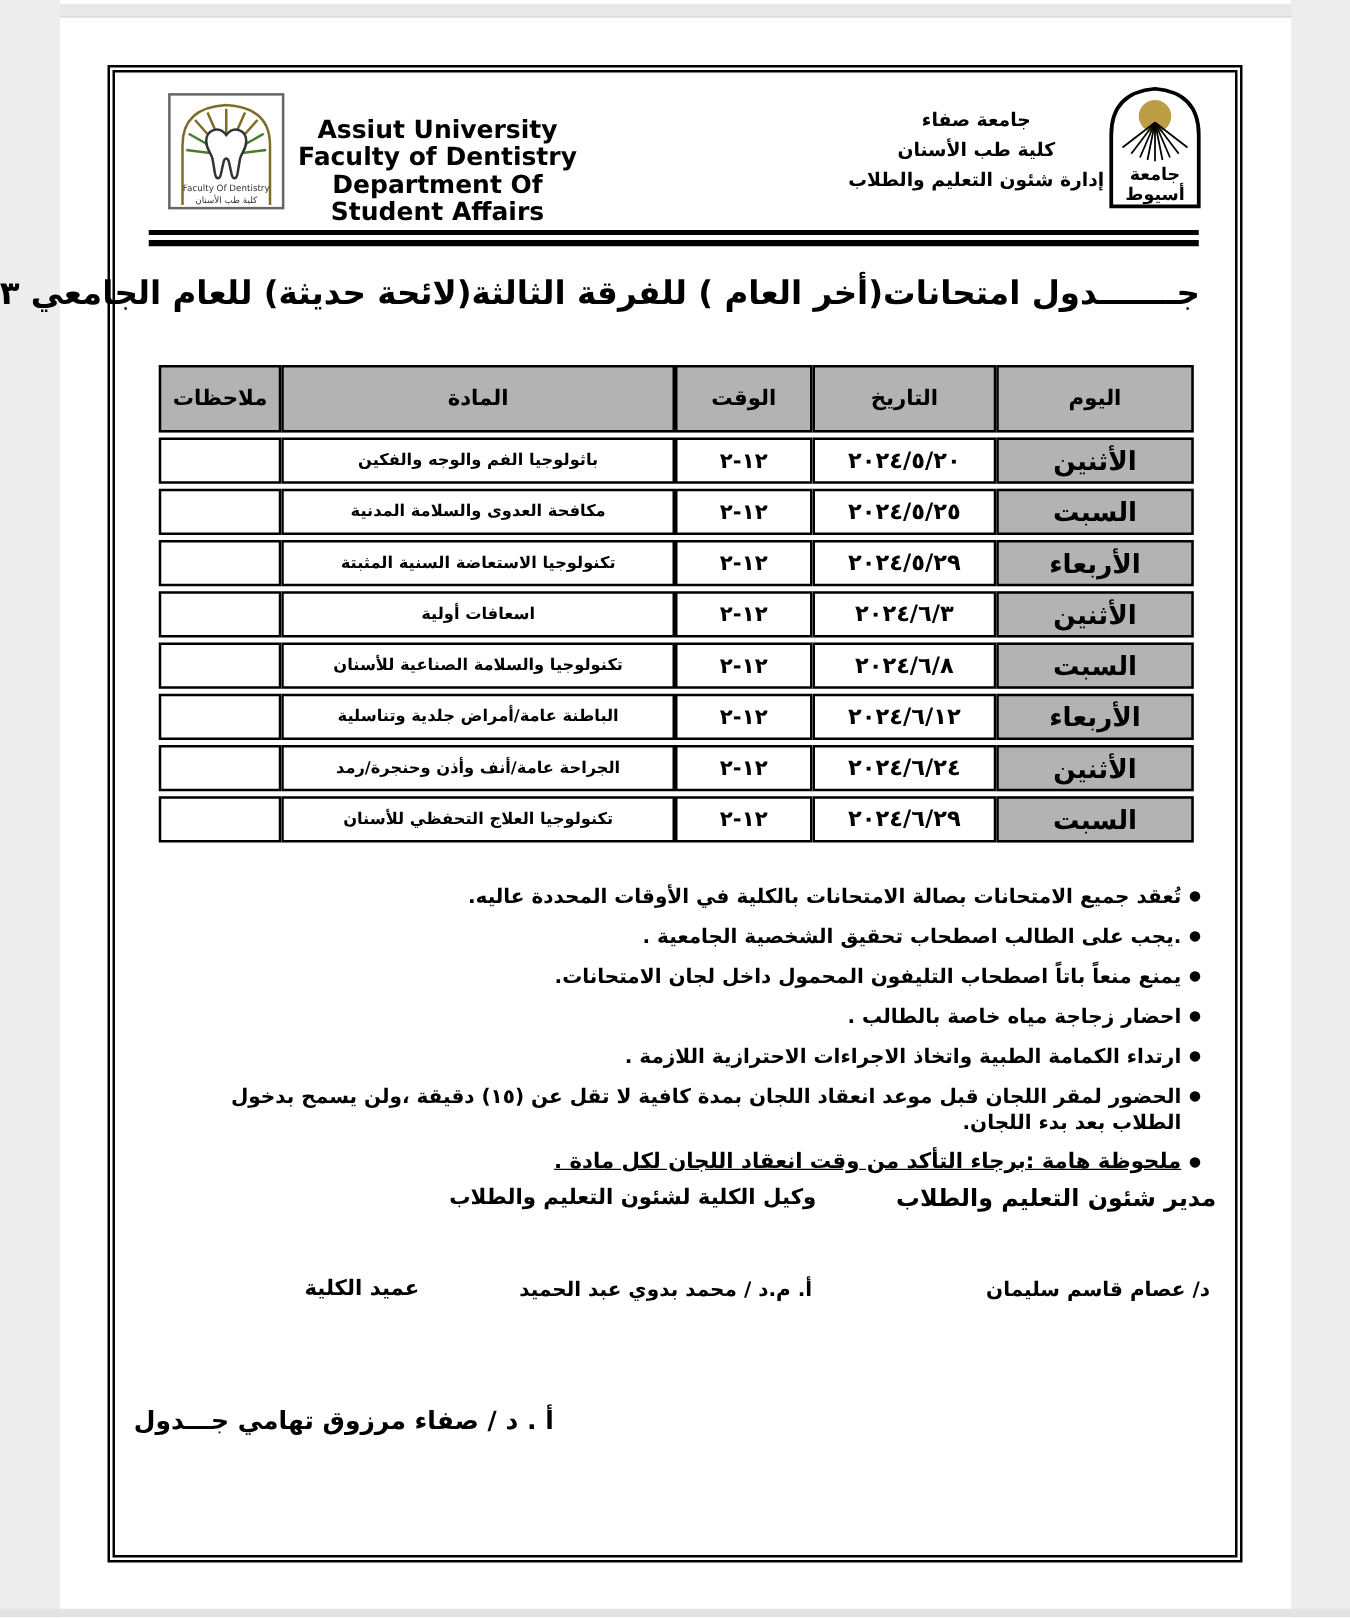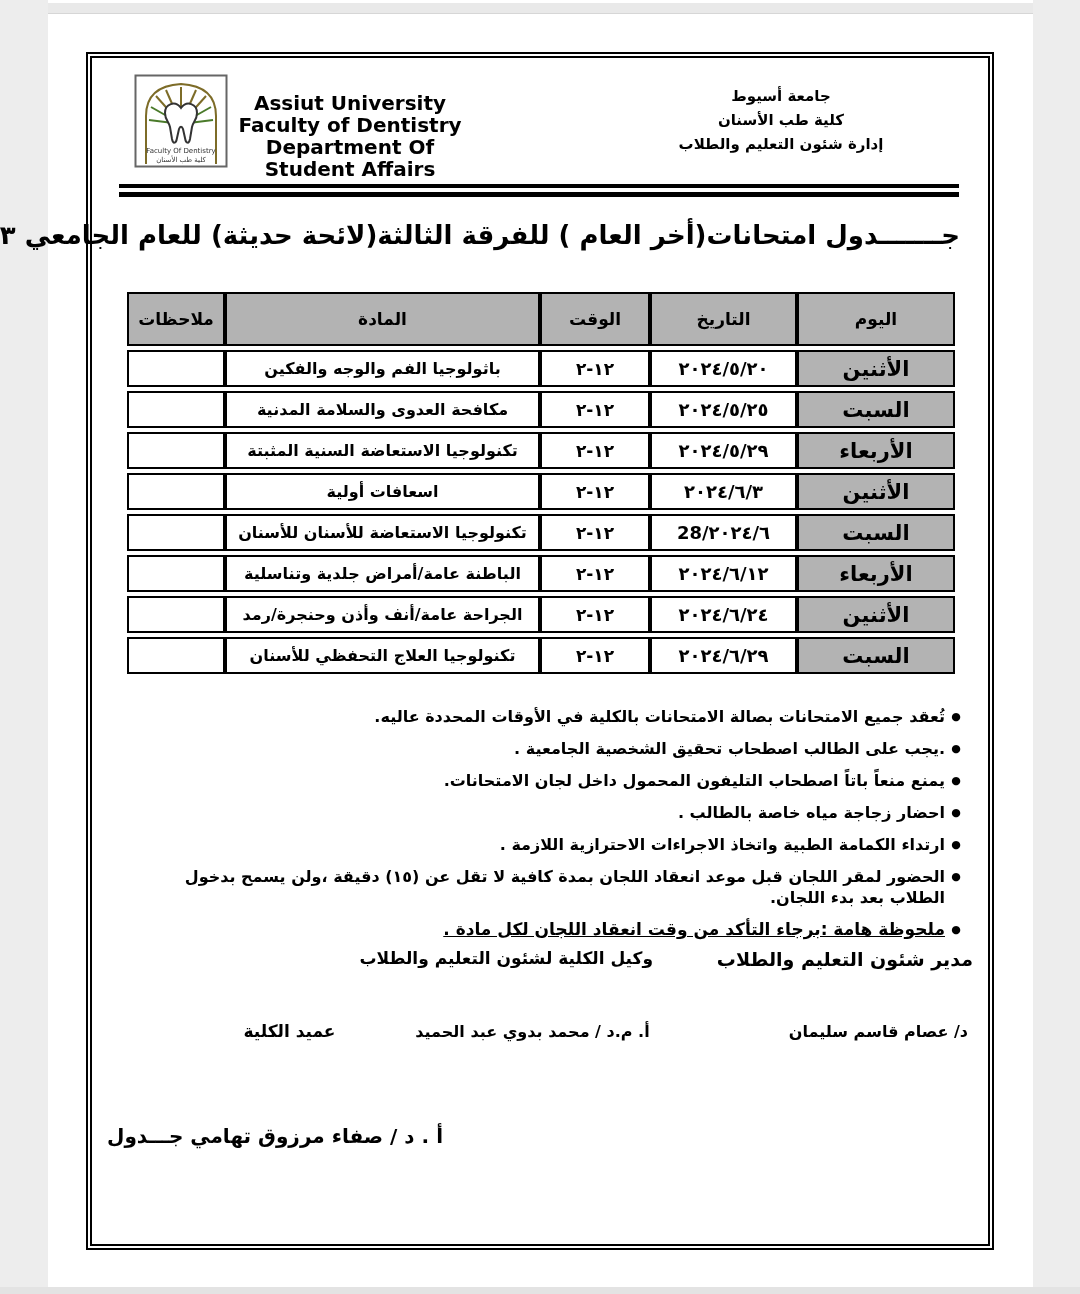--- a/index.html
+++ b/index.html
@@ -24,21 +24,21 @@
          text-align:center;font-weight:bold;font-size:26px;white-space:nowrap;}
   .exam-table{position:absolute;left:127px;top:288px;width:828px;direction:rtl;
               border-collapse:separate;border-spacing:0 4px;table-layout:fixed;}
   .exam-table th,.exam-table td{border:2px solid #000;font-weight:bold;text-align:center;
               vertical-align:middle;padding:0 3px;overflow:hidden;}
   .exam-table th{background:#b3b3b3;height:50px;font-size:17px;}
   .exam-table td{height:33px;background:#fff;}
   td.day-cell{background:#b3b3b3;font-size:21px;}
   td.date-cell{font-size:18px;letter-spacing:3px;}
   td.time-cell{font-size:17px;letter-spacing:1px;}
-  td.subject-cell{font-size:16px;}
+  td.subject-cell{font-size:13px;}
   td.notes-cell{font-size:14px;}
   .notes-block{position:absolute;left:145px;top:706px;width:822px;direction:rtl;}
   .note{display:flex;align-items:flex-start;margin-bottom:11px;
         font-size:16px;font-weight:bold;line-height:21px;}
   .note-dot{flex:0 0 22px;width:22px;font-size:11px;line-height:21px;text-align:center;}
   .note-text{flex:1;}
   .note.important .note-text{text-decoration:underline;font-size:17px;}
   .sig{position:absolute;text-align:center;font-weight:bold;direction:rtl;white-space:nowrap;}
   #sig-director-title{left:768px;top:948px;width:205px;font-size:19px;}
   #sig-vice-title{left:378px;top:948px;width:275px;font-size:17px;}
@@ -82,25 +82,44 @@
     </svg>
   </div>
 
   <div class="en-block">
     <div>Assiut University</div>
     <div>Faculty of Dentistry</div>
     <div>Department Of Student Affairs</div>
   </div>
 
   <div class="ar-block" dir="rtl">
-    <div>جامعة أسيوط</div>
+    <div>جامعة صفاء</div>
     <div>كلية طب الأسنان</div>
     <div>إدارة شئون التعليم والطلاب</div>
   </div>
 
+  <div class="logo-right">
+    <svg width="80" height="102" viewBox="0 0 80 102">
+      <path d="M5,99 L5,42 Q5,8 40,5 Q75,8 75,42 L75,99 Z" fill="#ffffff" stroke="#000" stroke-width="3"></path>
+      <circle cx="40" cy="27" r="13" fill="#bd9d45"></circle>
+      <g stroke="#000" stroke-width="1.4">
+        <line x1="40" y1="32" x2="14" y2="52"></line>
+        <line x1="40" y1="32" x2="21" y2="57"></line>
+        <line x1="40" y1="32" x2="28" y2="60"></line>
+        <line x1="40" y1="32" x2="34" y2="62"></line>
+        <line x1="40" y1="32" x2="40" y2="63"></line>
+        <line x1="40" y1="32" x2="46" y2="62"></line>
+        <line x1="40" y1="32" x2="52" y2="60"></line>
+        <line x1="40" y1="32" x2="59" y2="57"></line>
+        <line x1="40" y1="32" x2="66" y2="52"></line>
+      </g>
+      <text x="40" y="78" font-size="14" font-weight="bold" text-anchor="middle" fill="#000" font-family="DejaVu Sans, sans-serif">جامعة</text>
+      <text x="40" y="94" font-size="14" font-weight="bold" text-anchor="middle" fill="#000" font-family="DejaVu Sans, sans-serif">أسيوط</text>
+    </svg>
+  </div>
 
   <div class="rule"></div>
 
   <div class="title" dir="rtl">جـــــــدول امتحانات(أخر العام ) للفرقة الثالثة(لائحة حديثة) للعام الجامعي ٢٠٢٤/٢٠٢٣</div>
 
   <table class="exam-table" dir="rtl">
     <colgroup>
       <col style="width:158px">
         <col style="width:147px">
         <col style="width:110px">
@@ -140,23 +159,23 @@
       </tr>
       <tr>
         <td class="day-cell">الأثنين</td>
         <td class="date-cell">٢٠٢٤/٦/٣</td>
         <td class="time-cell">١٢-٢</td>
         <td class="subject-cell">اسعافات أولية</td>
         <td class="notes-cell"></td>
       </tr>
       <tr>
         <td class="day-cell">السبت</td>
-        <td class="date-cell">٢٠٢٤/٦/28</td>
-        <td class="time-cell">١٢-٢</td>
-        <td class="subject-cell">تكنولوجيا الاستعاضة للأسنان للأسنان</td>
+        <td class="date-cell">٢٠٢٤/٦/٨</td>
+        <td class="time-cell">١٢-٢</td>
+        <td class="subject-cell">تكنولوجيا والسلامة الصناعية للأسنان</td>
         <td class="notes-cell"></td>
       </tr>
       <tr>
         <td class="day-cell">الأربعاء</td>
         <td class="date-cell">٢٠٢٤/٦/١٢</td>
         <td class="time-cell">١٢-٢</td>
         <td class="subject-cell">الباطنة عامة/أمراض جلدية وتناسلية</td>
         <td class="notes-cell"></td>
       </tr>
       <tr>

